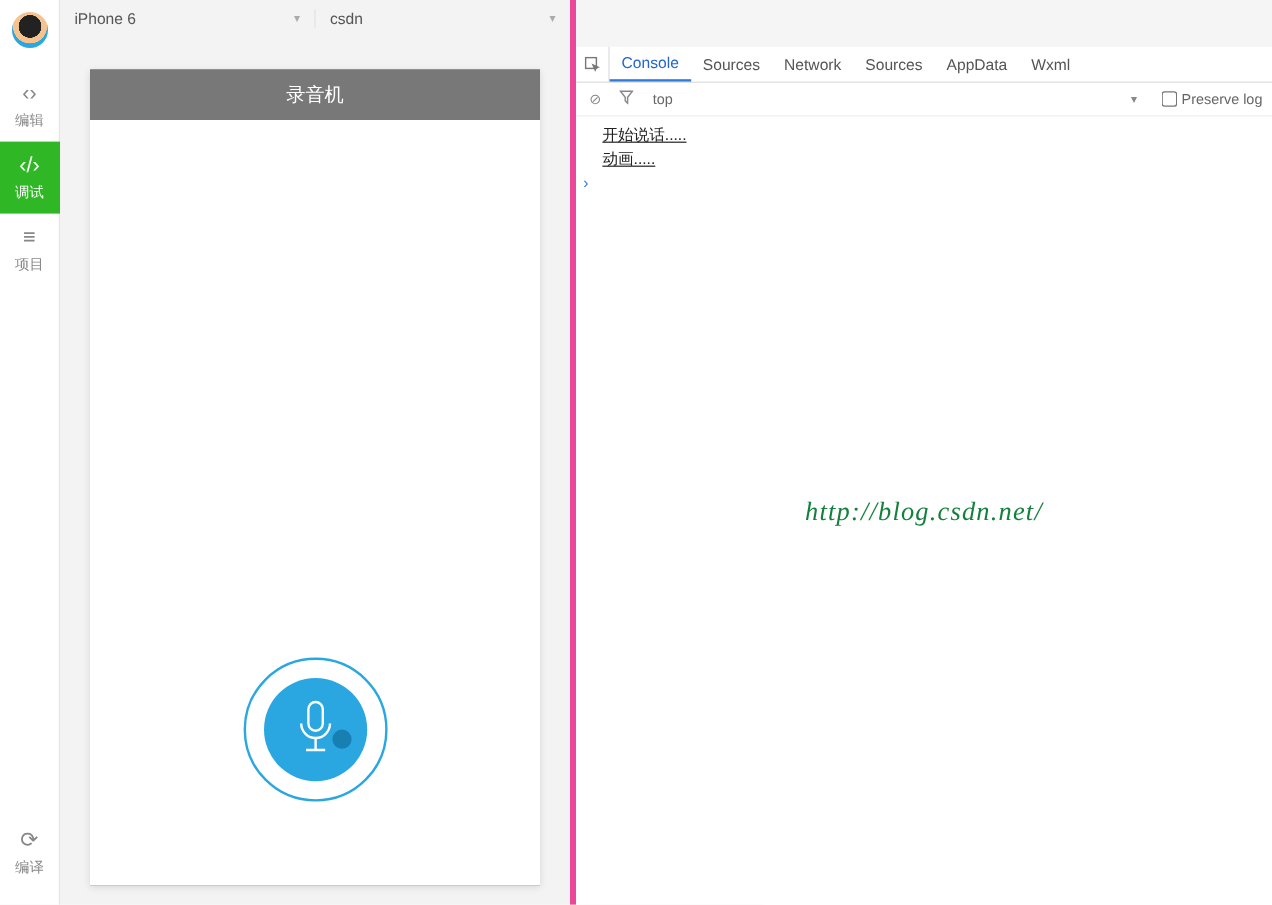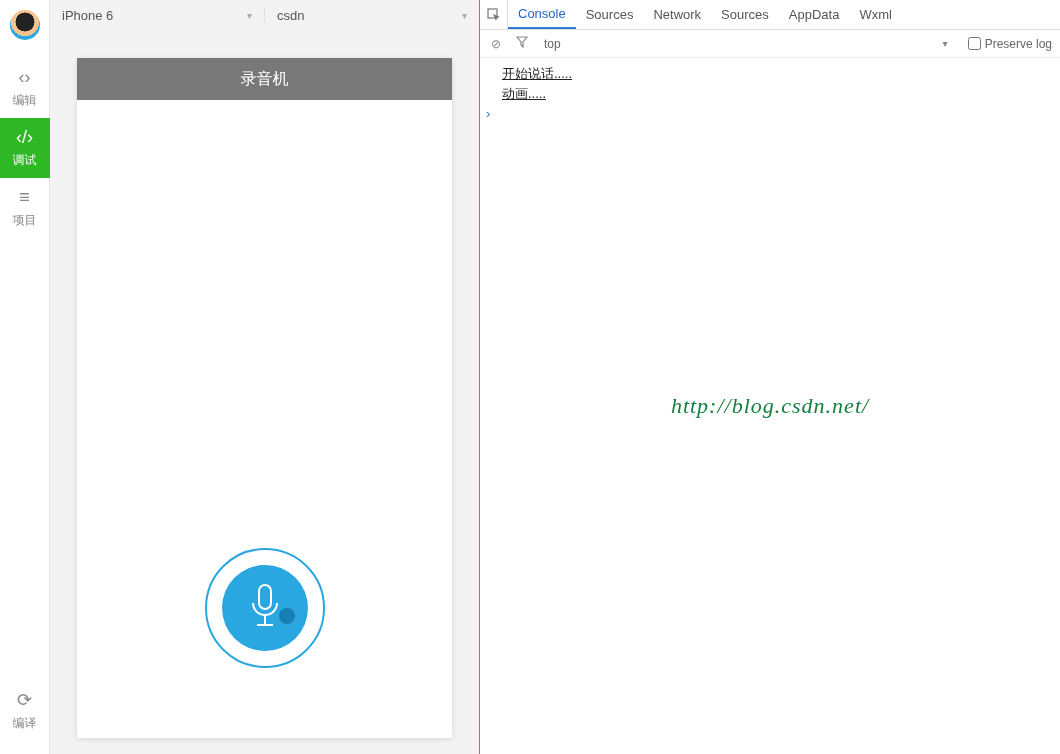--- a/index.html
+++ b/index.html
@@ -9,39 +9,39 @@
 
 
 .sidebar { width: 50px; background: #fff; border-right: 1px solid #e5e5e5; display: flex; flex-direction: column; align-items: center; }
 .avatar { width: 30px; height: 30px; border-radius: 50%; margin: 10px 0 18px; background: radial-gradient(circle at 50% 40%, #222 0 40%, #f6c38f 41% 60%, #2aa7e0 61% 100%); }
 .side-btn { width: 50px; height: 60px; display: flex; flex-direction: column; align-items: center; justify-content: center; font-size: 12px; color: #888; cursor: pointer; }
 .side-btn.active { background: #2fb726; color: #fff; }
 .side-btn .ic { font-size: 18px; margin-bottom: 4px; }
 .side-spacer { flex: 1; }
 
 
-.sim-col { width: 430px; background: #f3f3f3; display: flex; flex-direction: column; border-right: 1px solid #ec4899; }
+.sim-col { width: 430px; background: #f3f3f3; display: flex; flex-direction: column; border-right: 5px solid #ec4899; }
 .sim-header { height: 30px; display: flex; align-items: center; font-size: 13px; color: #555; }
 .sim-select { flex: 1; padding: 0 12px; display: flex; align-items: center; justify-content: space-between; cursor: pointer; border-right: 1px solid #e2e2e2; }
 .sim-select:last-child { border-right: none; }
 .sim-select .caret { color: #aaa; font-size: 10px; }
 .sim-body { flex: 1; display: flex; justify-content: center; padding: 28px 16px 20px; overflow: hidden; }
 .phone { width: 375px; height: 680px; background: #7f1d1d; box-shadow: 0 1px 6px rgba(0,0,0,0.12); display: flex; flex-direction: column; }
 .phone-bar { height: 42px; background: #787878; color: #fff; display: flex; align-items: center; justify-content: center; font-size: 16px; }
 .phone-content { flex: 1; position: relative; background: #fff; }
 
 
 .mic-wrap { position: absolute; left: 50%; bottom: 70px; transform: translateX(-50%); width: 120px; height: 120px; }
 .mic-ring { position: absolute; inset: 0; border: 2px solid #2aa7e0; border-radius: 50%; }
 .mic-core { position: absolute; left: 50%; top: 50%; width: 86px; height: 86px; transform: translate(-50%,-50%); background: #2aa7e0; border-radius: 50%; display: flex; align-items: center; justify-content: center; }
 .mic-core svg { width: 40px; height: 50px; }
 .mic-dot { position: absolute; width: 16px; height: 16px; background: #187fb2; border-radius: 50%; left: 62%; top: 50%; }
 
 
-.dev-col { flex: 1; background: #fff; display: flex; flex-direction: column; }
+.dev-col { flex: 1; background: #fff; display: flex; flex-direction: column; margin-top: 39px; }
 .dev-tabs { height: 30px; border-bottom: 1px solid #ddd; display: flex; align-items: stretch; font-size: 13px; color: #555; }
 .dev-tabs .pick { width: 28px; display: flex; align-items: center; justify-content: center; border-right: 1px solid #ddd; color: #777; }
 .dev-tabs .tab { padding: 0 10px; display: flex; align-items: center; cursor: pointer; }
 .dev-tabs .tab.active { color: #2266cc; border-bottom: 2px solid #2f7bd8; }
 .dev-toolbar { height: 28px; border-bottom: 1px solid #eee; display: flex; align-items: center; font-size: 12px; color: #666; padding: 0 8px; gap: 10px; }
 .dev-toolbar .tool-ic { width: 16px; text-align: center; color: #888; cursor: pointer; }
 .dev-toolbar .ctx { flex: 0 0 auto; margin-left: 4px; }
 .dev-toolbar .ctx-caret { color: #888; margin-left: auto; margin-right: 10px; font-size: 10px; }
 .dev-toolbar label { display: flex; align-items: center; gap: 4px; cursor: pointer; }
 .console { flex: 1; font-family: Menlo, Consolas, monospace; font-size: 13px; padding: 6px 0 0 18px; color: #222; position: relative; }

